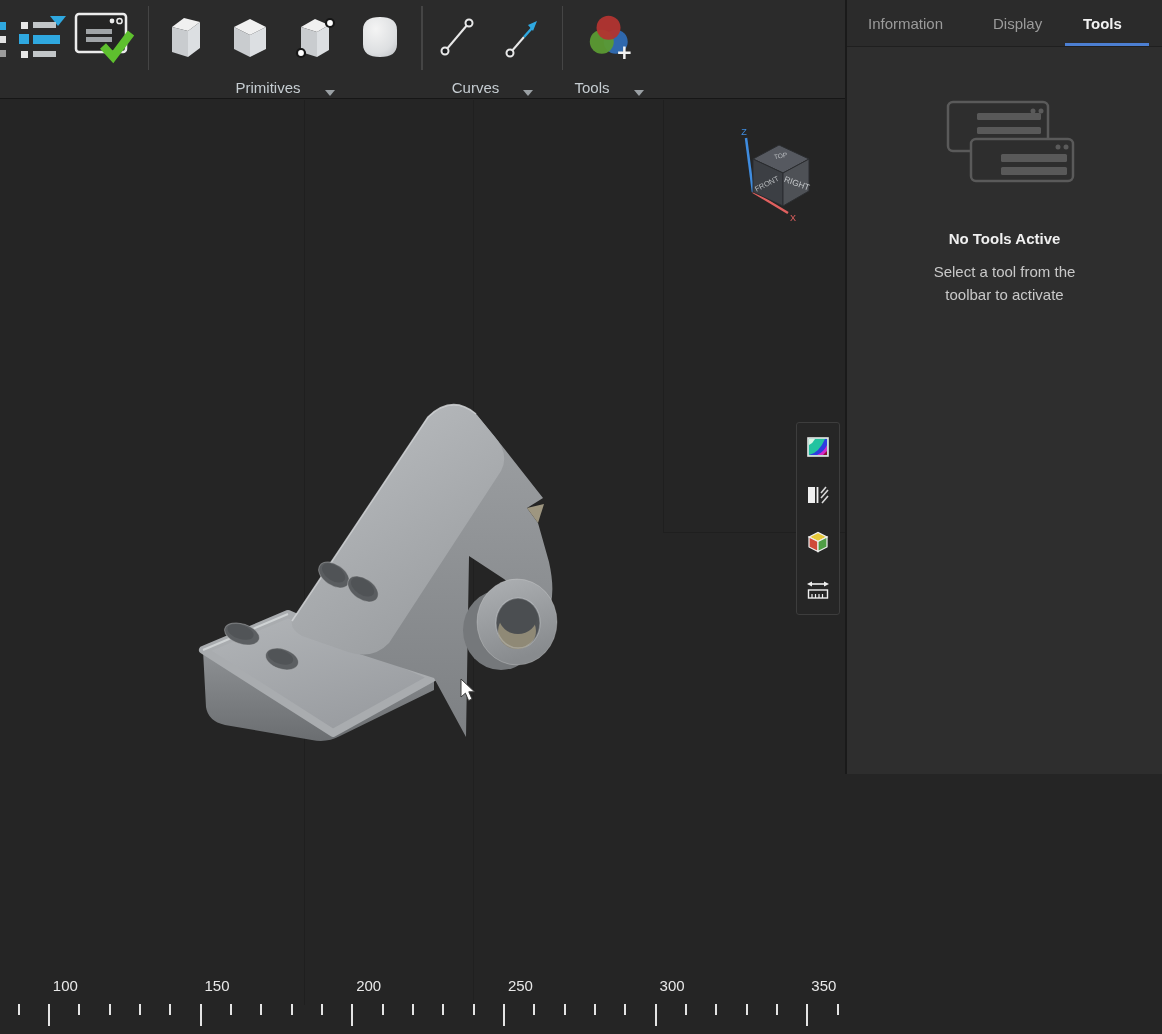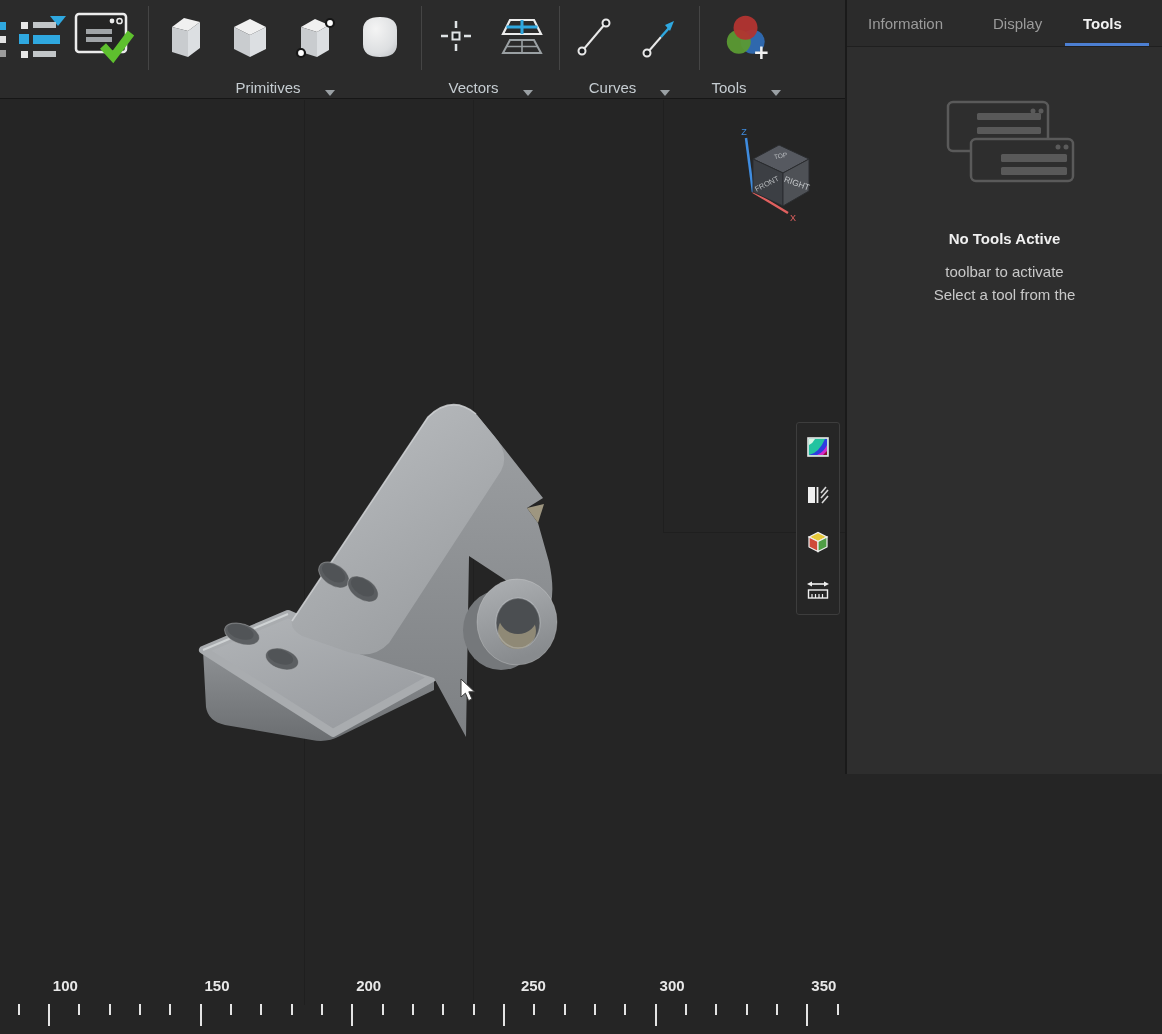--- a/index.html
+++ b/index.html
@@ -46,21 +46,21 @@
   .sidebar-tools { position:absolute; left:796px; top:322px; width:44px; height:193px;
                    background:#262626; border:1px solid #3d3d3d; border-radius:3px;
                    display:flex; flex-direction:column; align-items:center; justify-content:space-around; }
   .sb-btn { width:36px; height:36px; display:flex; align-items:center; justify-content:center;
             background:none; border:none; cursor:pointer; }
 
   .ruler { position:absolute; left:0; top:0; width:845px; height:934px; pointer-events:none; }
   .tick { position:absolute; width:2px; background:#e4e4e4; }
   .tick.minor { top:904px; height:11px; }
   .tick.major { top:904px; height:22px; }
-  .ruler-label { position:absolute; top:877px; color:#e8e8e8; font-size:15px;font-weight:bold; }
+  .ruler-label { position:absolute; top:877px; color:#e8e8e8; font-size:15px; }
 
   .cursor { position:absolute; left:460px; top:578px; }
 </style>
 </head>
 <body>
 
 <div class="root">
 
   <div class="topbar">
 
@@ -139,42 +139,20 @@
         </button>
       </div>
       <div class="tb-label">
         <span>Primitives</span>
         <span class="caret"></span>
       </div>
     </div>
 
     <div class="tb-sep"></div>
 
-    <div class="tb-group" style="width:137px">
-      <div class="tb-icons" style="padding-left:10px; gap:18px;">
-        <button class="tb-btn">
-          <svg width="44" height="44" viewBox="0 0 44 44">
-            <path d="M22,7 V14 M22,30 V37 M7,22 H14 M30,22 H37" stroke="#dfe3e5" stroke-width="2.5"></path>
-            <rect x="18.5" y="18.5" width="7" height="7" fill="#1a1c1e" stroke="#dfe3e5" stroke-width="2"></rect>
-          </svg>
-        </button>
-        <button class="tb-btn">
-          <svg width="48" height="46" viewBox="0 0 48 46">
-            <polygon points="12,7 36,7 43,21 5,21" fill="none" stroke="#ececec" stroke-width="2.2"></polygon>
-            <path d="M24,7 L24,21 M8.5,14 L39.5,14" stroke="var(--accent,#2fa8e0)" stroke-width="3"></path>
-            <polygon points="12,27 36,27 43,40 5,40" fill="none" stroke="#9aa0a3" stroke-width="2"></polygon>
-            <path d="M24,27 L24,40 M8.5,33.5 L39.5,33.5" stroke="#9aa0a3" stroke-width="1.6"></path>
-          </svg>
-        </button>
-      </div>
-      <div class="tb-label">
-        <span>Vectors</span>
-        <span class="caret"></span>
-      </div>
-    </div>
 
     <div class="tb-sep"></div>
 
     <div class="tb-group" style="width:139px">
       <div class="tb-icons" style="padding-left:10px; gap:18px;">
         <button class="tb-btn">
           <svg width="44" height="48" viewBox="0 0 44 48">
             <line x1="11" y1="38" x2="33" y2="12" stroke="#e8e8e8" stroke-width="2"></line>
             <circle cx="10" cy="39" r="3.5" fill="#1a1c1e" stroke="#e8e8e8" stroke-width="2"></circle>
             <circle cx="34" cy="11" r="3.5" fill="#1a1c1e" stroke="#e8e8e8" stroke-width="2"></circle>
@@ -354,21 +332,21 @@
         <div class="tick minor" style="left: 745.7px;"></div>
         <div class="tick minor" style="left: 776px;"></div>
         <div class="tick minor" style="left: 836.7px;"></div>
         <div class="tick major" style="left: 47.8px;"></div>
         <div class="ruler-label" style="left: 52.8px;">100</div>
         <div class="tick major" style="left: 199.5px;"></div>
         <div class="ruler-label" style="left: 204.5px; text-align: center;">150</div>
         <div class="tick major" style="left: 351.2px;"></div>
         <div class="ruler-label" style="left: 356.2px;">200</div>
         <div class="tick major" style="left: 502.9px;"></div>
-        <div class="ruler-label" style="left: 507.9px; margin-left: 13px;">250</div>
+        <div class="ruler-label" style="left: 507.9px;">250</div>
         <div class="tick major" style="left: 654.6px;"></div>
         <div class="ruler-label" style="left: 659.6px;">300</div>
         <div class="tick major" style="left: 806.3px;"></div>
         <div class="ruler-label" style="left: 811.3px;">350</div>
       </div>
 
     <svg class="cursor" width="18" height="26" viewBox="0 0 18 26">
       <path d="M1,1 L1,19 L5.4,15.2 L8.6,22.6 L12,21 L8.8,13.8 L14.5,13.8 Z" fill="#ffffff" stroke="#3a3a3a" stroke-width="1"></path>
     </svg>
   </div>
@@ -389,19 +367,19 @@
         <rect x="82" y="16" width="64" height="7" rx="1.5" fill="#595959"></rect>
         <rect x="82" y="30" width="64" height="7" rx="1.5" fill="#595959"></rect>
         <rect x="76" y="42" width="102" height="42" rx="5" fill="#2e2e2e" stroke="#5a5a5a" stroke-width="2.5"></rect>
         <circle cx="163" cy="50" r="2.5" fill="#5a5a5a"></circle>
         <circle cx="171" cy="50" r="2.5" fill="#5a5a5a"></circle>
         <rect x="106" y="57" width="66" height="8" rx="1.5" fill="#595959"></rect>
         <rect x="106" y="70" width="66" height="8" rx="1.5" fill="#595959"></rect>
       </svg>
       <div class="empty-title">No Tools Active</div>
       <div class="empty-msg">
+        <div>Select a tool from the</div>
         <div>toolbar to activate</div>
-        <div>Select a tool from the</div>
       </div>
     </div>
   </div>
 
 </div>
 
 </body></html>

